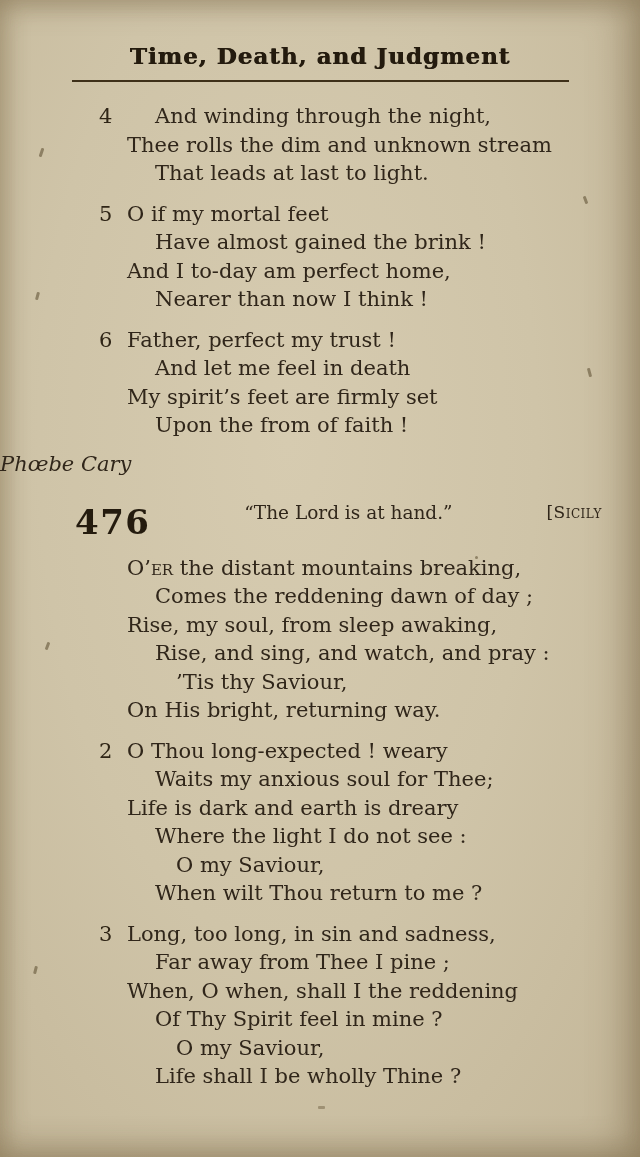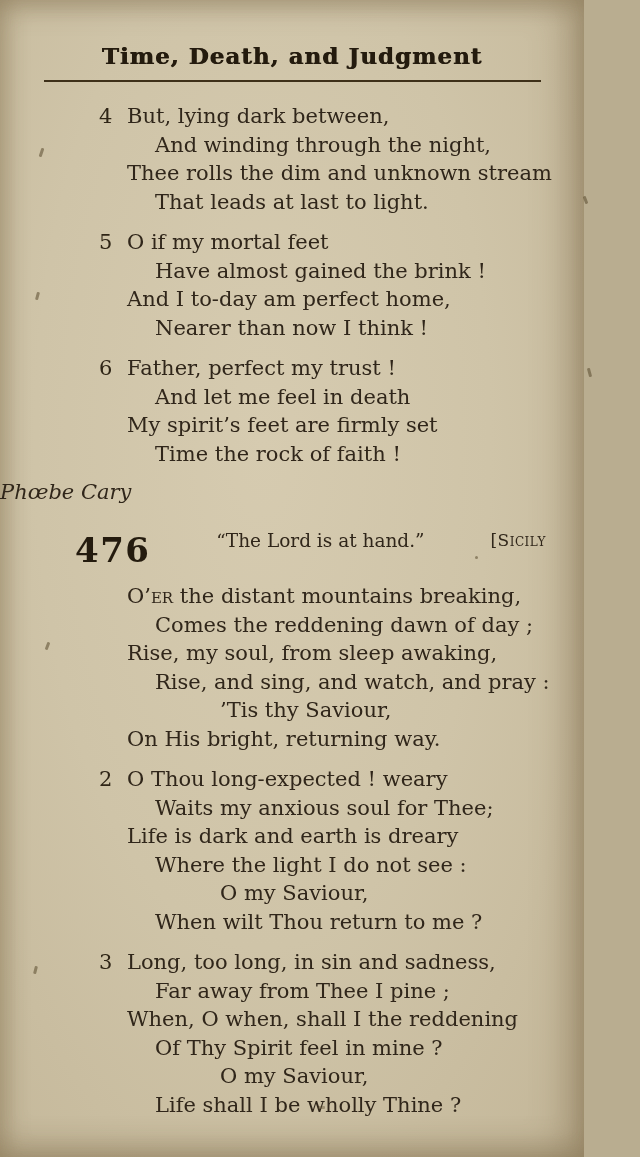--- a/index.html
+++ b/index.html
@@ -2,21 +2,21 @@
 <html><head>
 <meta charset="utf-8">
 <style>
   html,body{margin:0;padding:0}
   body{
     width:640px;height:1157px;overflow:hidden;
     font-family:"DejaVu Serif","Liberation Serif",serif;
     background:#b9ad90;
   }
   .page{
-    position:relative;width:584px;height:1157px;box-sizing:border-box;
+    position:relative;width:640px;height:1157px;box-sizing:border-box;
     background:radial-gradient(ellipse at 45% 38%, #d6cbb0 0%, #cfc4a8 50%, #c3b698 100%);
     box-shadow:inset -20px 0 34px rgba(105,86,52,.30),
                inset 10px 0 22px rgba(105,86,52,.16),
                inset 0 -14px 28px rgba(105,86,52,.20),
                inset 0 10px 18px rgba(105,86,52,.12);
     color:#2f2516;
   }
   header{padding-top:42px;text-align:center}
   .running-head{
     margin:0;font-size:23px;font-weight:700;letter-spacing:1px;color:#241b0e;
@@ -24,21 +24,21 @@
   }
   .rule{height:2px;background:#3e3019;margin:11px auto 0;width:497px}
 
   .poem{margin-left:75px;width:520px;padding-left:52px;box-sizing:border-box}
   #prev-hymn{margin-top:20px}
   .stanza{position:relative;margin-bottom:12px}
   .stanza-number{position:absolute;left:-28px;top:2px;font-size:21px;color:#2f2516}
   .line{font-size:21px;line-height:28.5px;white-space:nowrap;color:#30261a}
   .indent-0{margin-left:0}
   .indent-1{margin-left:28px}
-  .indent-2{margin-left:93px}
+  .indent-2{margin-left:49px}
   .lead-smallcaps{font-variant:small-caps}
 
   .author{
     font-style:italic;font-size:21px;color:#30261a;
     margin:0 54px 0 0;
   }
 
   .hymn-head{
     display:flex;align-items:flex-start;
     margin:26px 38px 12px 75px;
@@ -63,38 +63,37 @@
 <div class="page">
 
   <header>
     <h1 class="running-head">Time, Death, and Judgment</h1>
     <div class="rule"></div>
   </header>
 
   <section class="poem" id="prev-hymn">
       <div class="stanza">
         <span class="stanza-number">4</span>
-        <div class="line indent-0">But, lying dark between,</div>
         <div class="line indent-1">And winding through the night,</div>
         <div class="line indent-0">Thee rolls the dim and unknown stream</div>
         <div class="line indent-1">That leads at last to light.</div>
       </div>
       <div class="stanza">
         <span class="stanza-number">5</span>
         <div class="line indent-0">O if my mortal feet</div>
         <div class="line indent-1">Have almost gained the brink !</div>
         <div class="line indent-0">And I to-day am perfect home,</div>
         <div class="line indent-1">Nearer than now I think !</div>
       </div>
       <div class="stanza">
         <span class="stanza-number">6</span>
         <div class="line indent-0">Father, perfect my trust !</div>
         <div class="line indent-1">And let me feel in death</div>
         <div class="line indent-0">My spirit’s feet are firmly set</div>
-        <div class="line indent-1">Time the rock of faith !</div>
+        <div class="line indent-1">Upon the from of faith !</div>
       </div>
     </section>
 
   <div class="author">Phœbe Cary</div>
 
   <div class="hymn-head">
     <span class="hymn-number">476</span>
     <span class="hymn-title">“The Lord is at hand.”</span>
     <span class="hymn-tune">[Sicily</span>
   </div>

